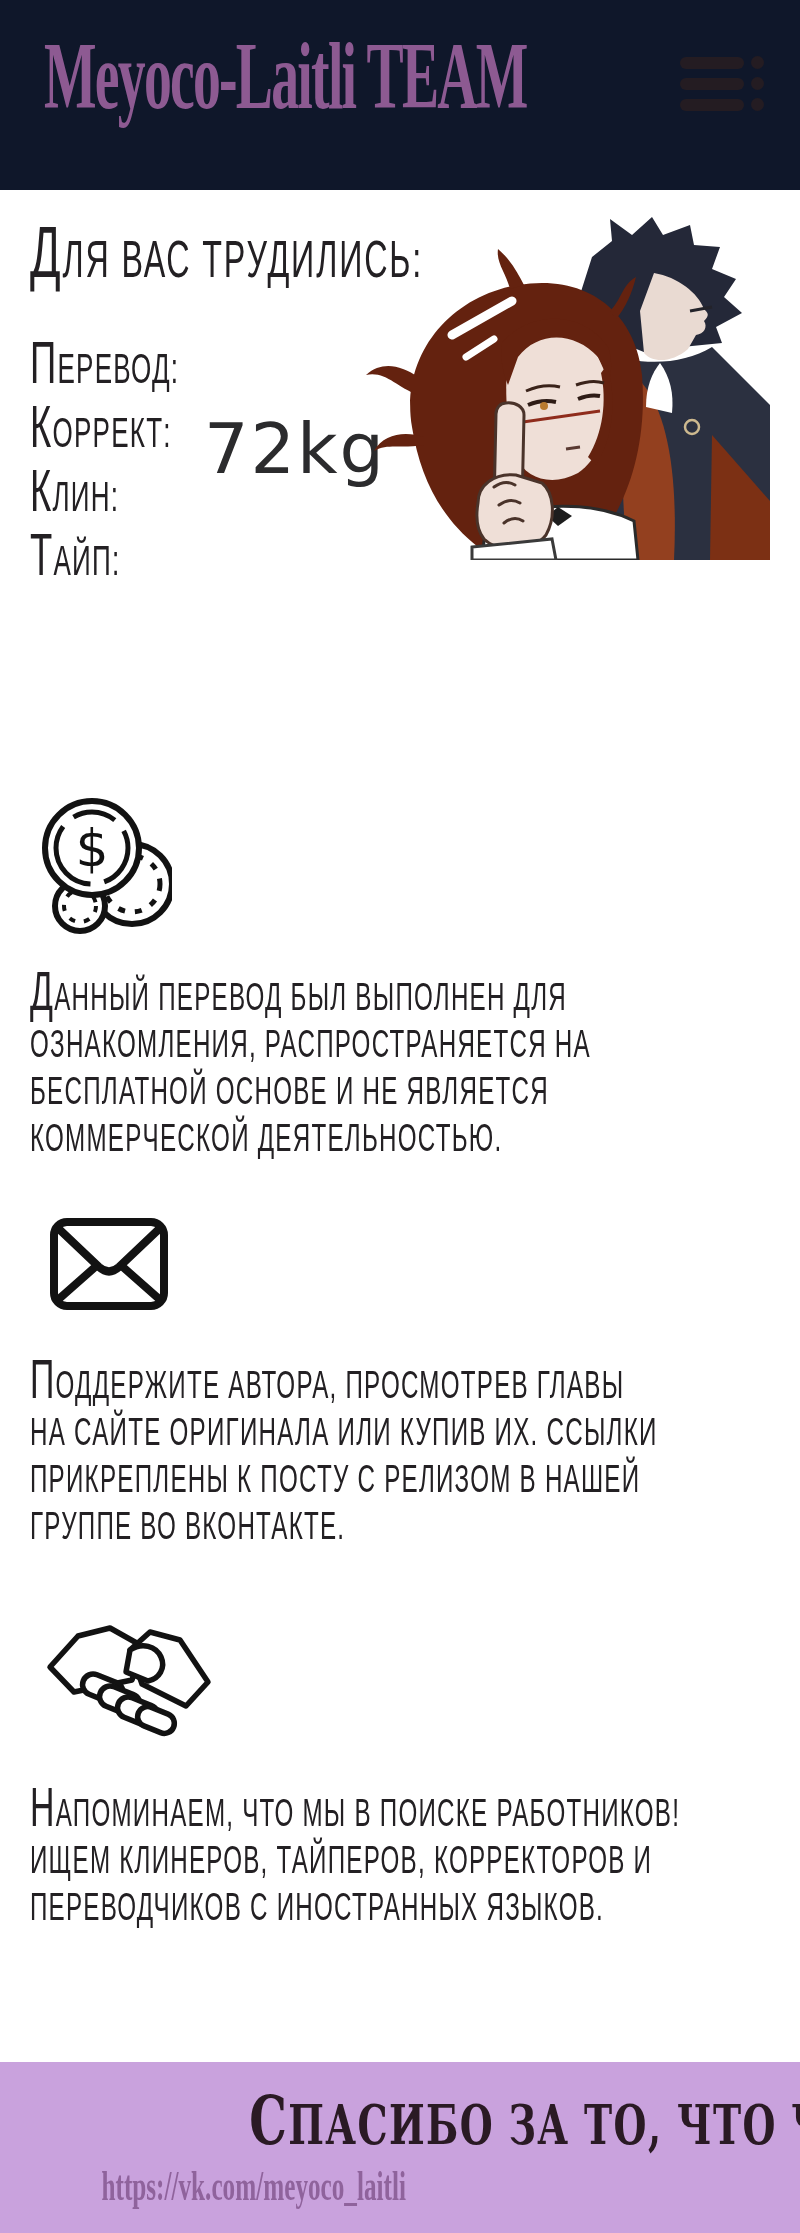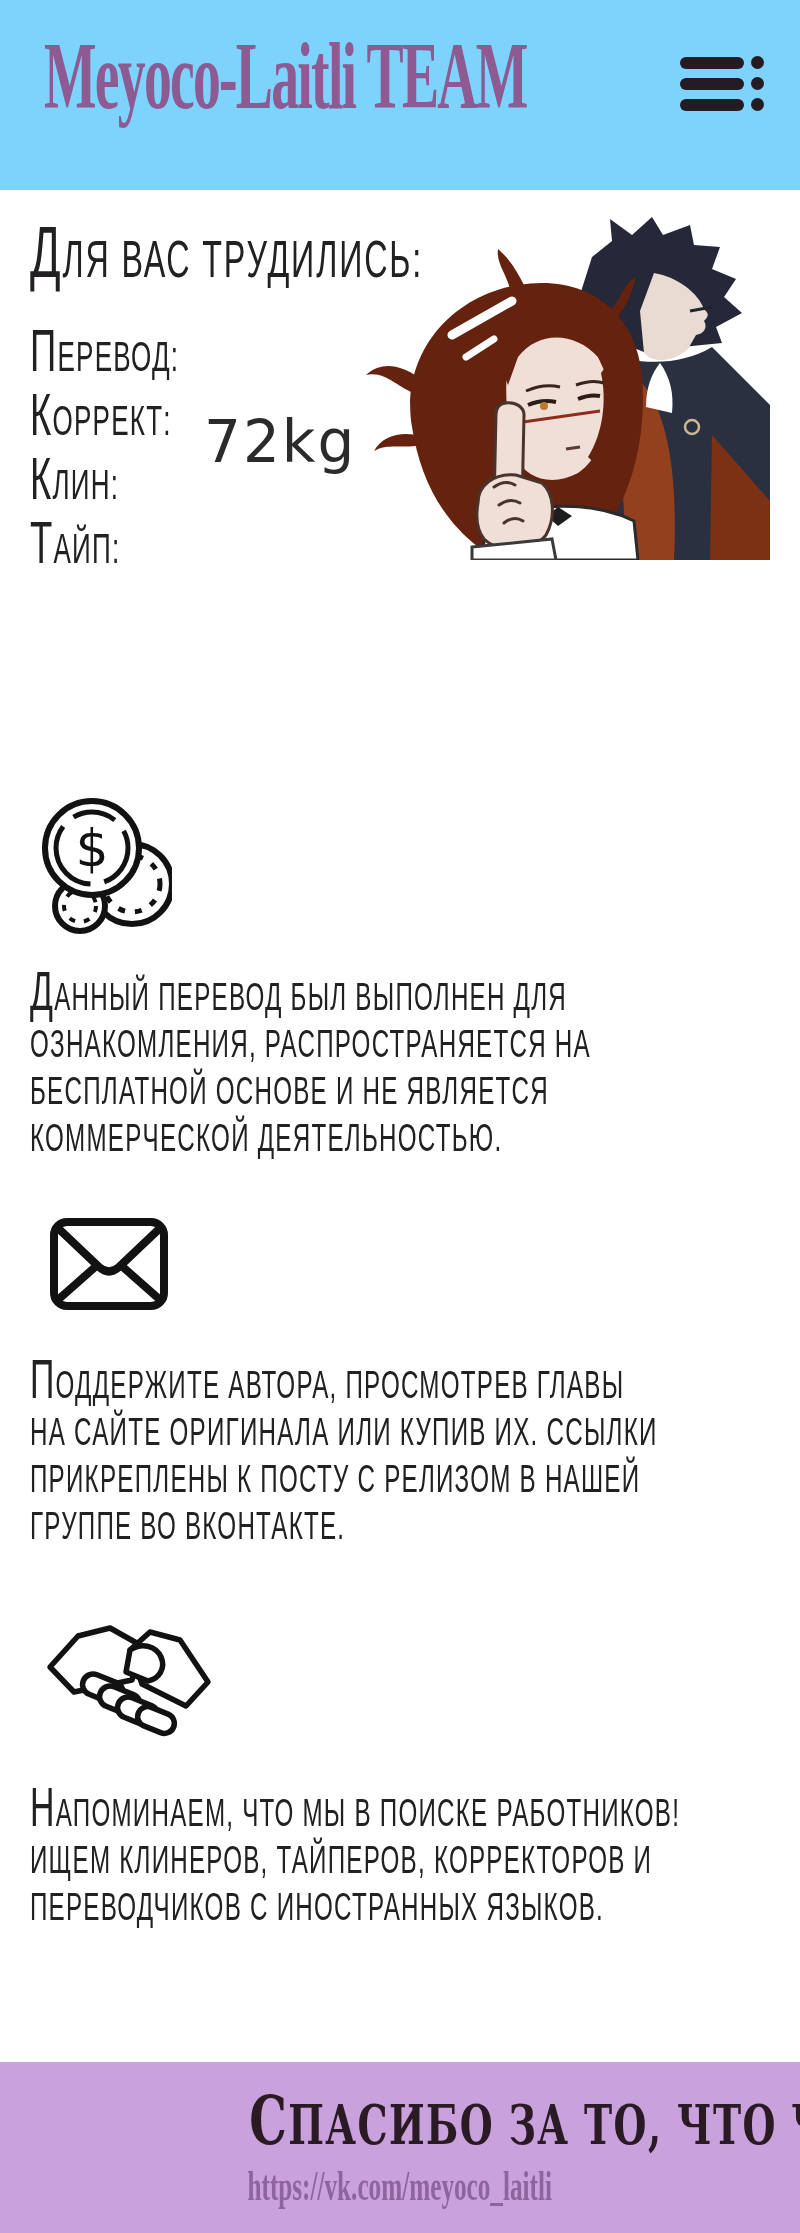--- a/index.html
+++ b/index.html
@@ -1,43 +1,43 @@
 <!DOCTYPE html>
 <html><head>
 <meta charset="utf-8">
 <style>
   html,body { margin:0; padding:0; background:#ffffff; }
   .page { position:relative; width:800px; height:2233px; background:#ffffff; overflow:hidden;
           font-family:"Liberation Sans", sans-serif; }
 
   
-  .header { position:absolute; left:0; top:0; width:800px; height:190px; background:#7dd3fc;text-align:center; }
+  .header { position:absolute; left:0; top:0; width:800px; height:190px; background:#0f172a;text-align:center; }
   .app-title { position:absolute; left:44px; top:28px; font-family:"Liberation Serif", serif;
                font-weight:700; font-size:96px; line-height:1; color:#8d5a92; white-space:nowrap;
                transform:scaleX(0.58); transform-origin:0 0; letter-spacing:-3px; }
   .menu { position:absolute; right:36px; top:56px; display:flex; flex-direction:column; gap:8px; cursor:pointer; }
   .menu-row { display:flex; align-items:center; gap:7px; }
   .menu-bar { width:64px; height:12px; border-radius:6px; background:#241c22; }
   .menu-dot { width:13px; height:13px; border-radius:50%; background:#241c22; }
 
   
   .caps { text-transform:uppercase; color:#232023; white-space:pre-line;
           transform:scaleX(0.62); transform-origin:0 0; letter-spacing:2px; }
   .fl::first-letter { font-size:1.4em; }
 
   .section-heading { position:absolute; left:30px; top:212px; font-size:52px; line-height:1.1;
                      letter-spacing:3px; width:1000px; }
 
-  .roles { position:absolute; left:30px; top:322px; width:600px; }
+  .roles { position:absolute; left:30px; top:334px; width:600px; }
   .role-line { font-size:42px; line-height:58px; text-transform:uppercase; color:#232023;
                transform:scaleX(0.62); transform-origin:0 0; letter-spacing:2px; }
   .role-line::first-letter { font-size:1.4em; }
 
   .member-name { position:absolute; left:204px; top:408px; font-family:"DejaVu Sans", sans-serif;
-                 font-size:58px; color:#2b2b2d; letter-spacing:2px; }
+                 font-size:70px; color:#2b2b2d; letter-spacing:2px; }
 
   
   .art { position:absolute; left:360px; top:215px; width:410px; height:345px; }
 
   
   .banner { position:absolute; left:43px; top:618px; width:713px; height:144px; background:#c9a0dd; cursor:pointer; }
   .banner-text { position:absolute; left:22px; top:30px; font-size:36px; line-height:44px;
                  color:#2d2430; width:1000px; }
   .banner-chevron { position:absolute; right:24px; top:52px; }
 
@@ -48,21 +48,21 @@
   .p2 { top:1356px; }
   .p3 { top:1784px; }
 
   
   .footer { position:absolute; left:0; top:2062px; width:800px; height:171px; background:#c9a2dd; }
   .footer-msg-wrap { position:absolute; left:0; top:22px; width:800px; text-align:center; }
   .footer-msg { display:inline-block; font-family:"DejaVu Serif", serif; font-weight:700;
                 text-transform:uppercase; font-size:54px; line-height:1.1; color:#2a1a24;
                 transform:scaleX(0.70); transform-origin:50% 0; letter-spacing:2px; white-space:nowrap; }
   .footer-msg::first-letter { font-size:1.25em; }
-  .footer-link-wrap { position:absolute; left:0; top:100px; width:800px; text-align:center; }
+  .footer-link-wrap { position:absolute; left:0; top:100px; width:800px; }
   .footer-link { display:inline-block; font-family:"Liberation Serif", serif; font-weight:700;
                  font-size:42px; color:#8f639c; transform:scaleX(0.60); transform-origin:50% 0;
                  white-space:nowrap; text-decoration:none; cursor:pointer; }
 </style>
 </head>
 <body>
 
 <div class="page">
 
   <div class="header">

